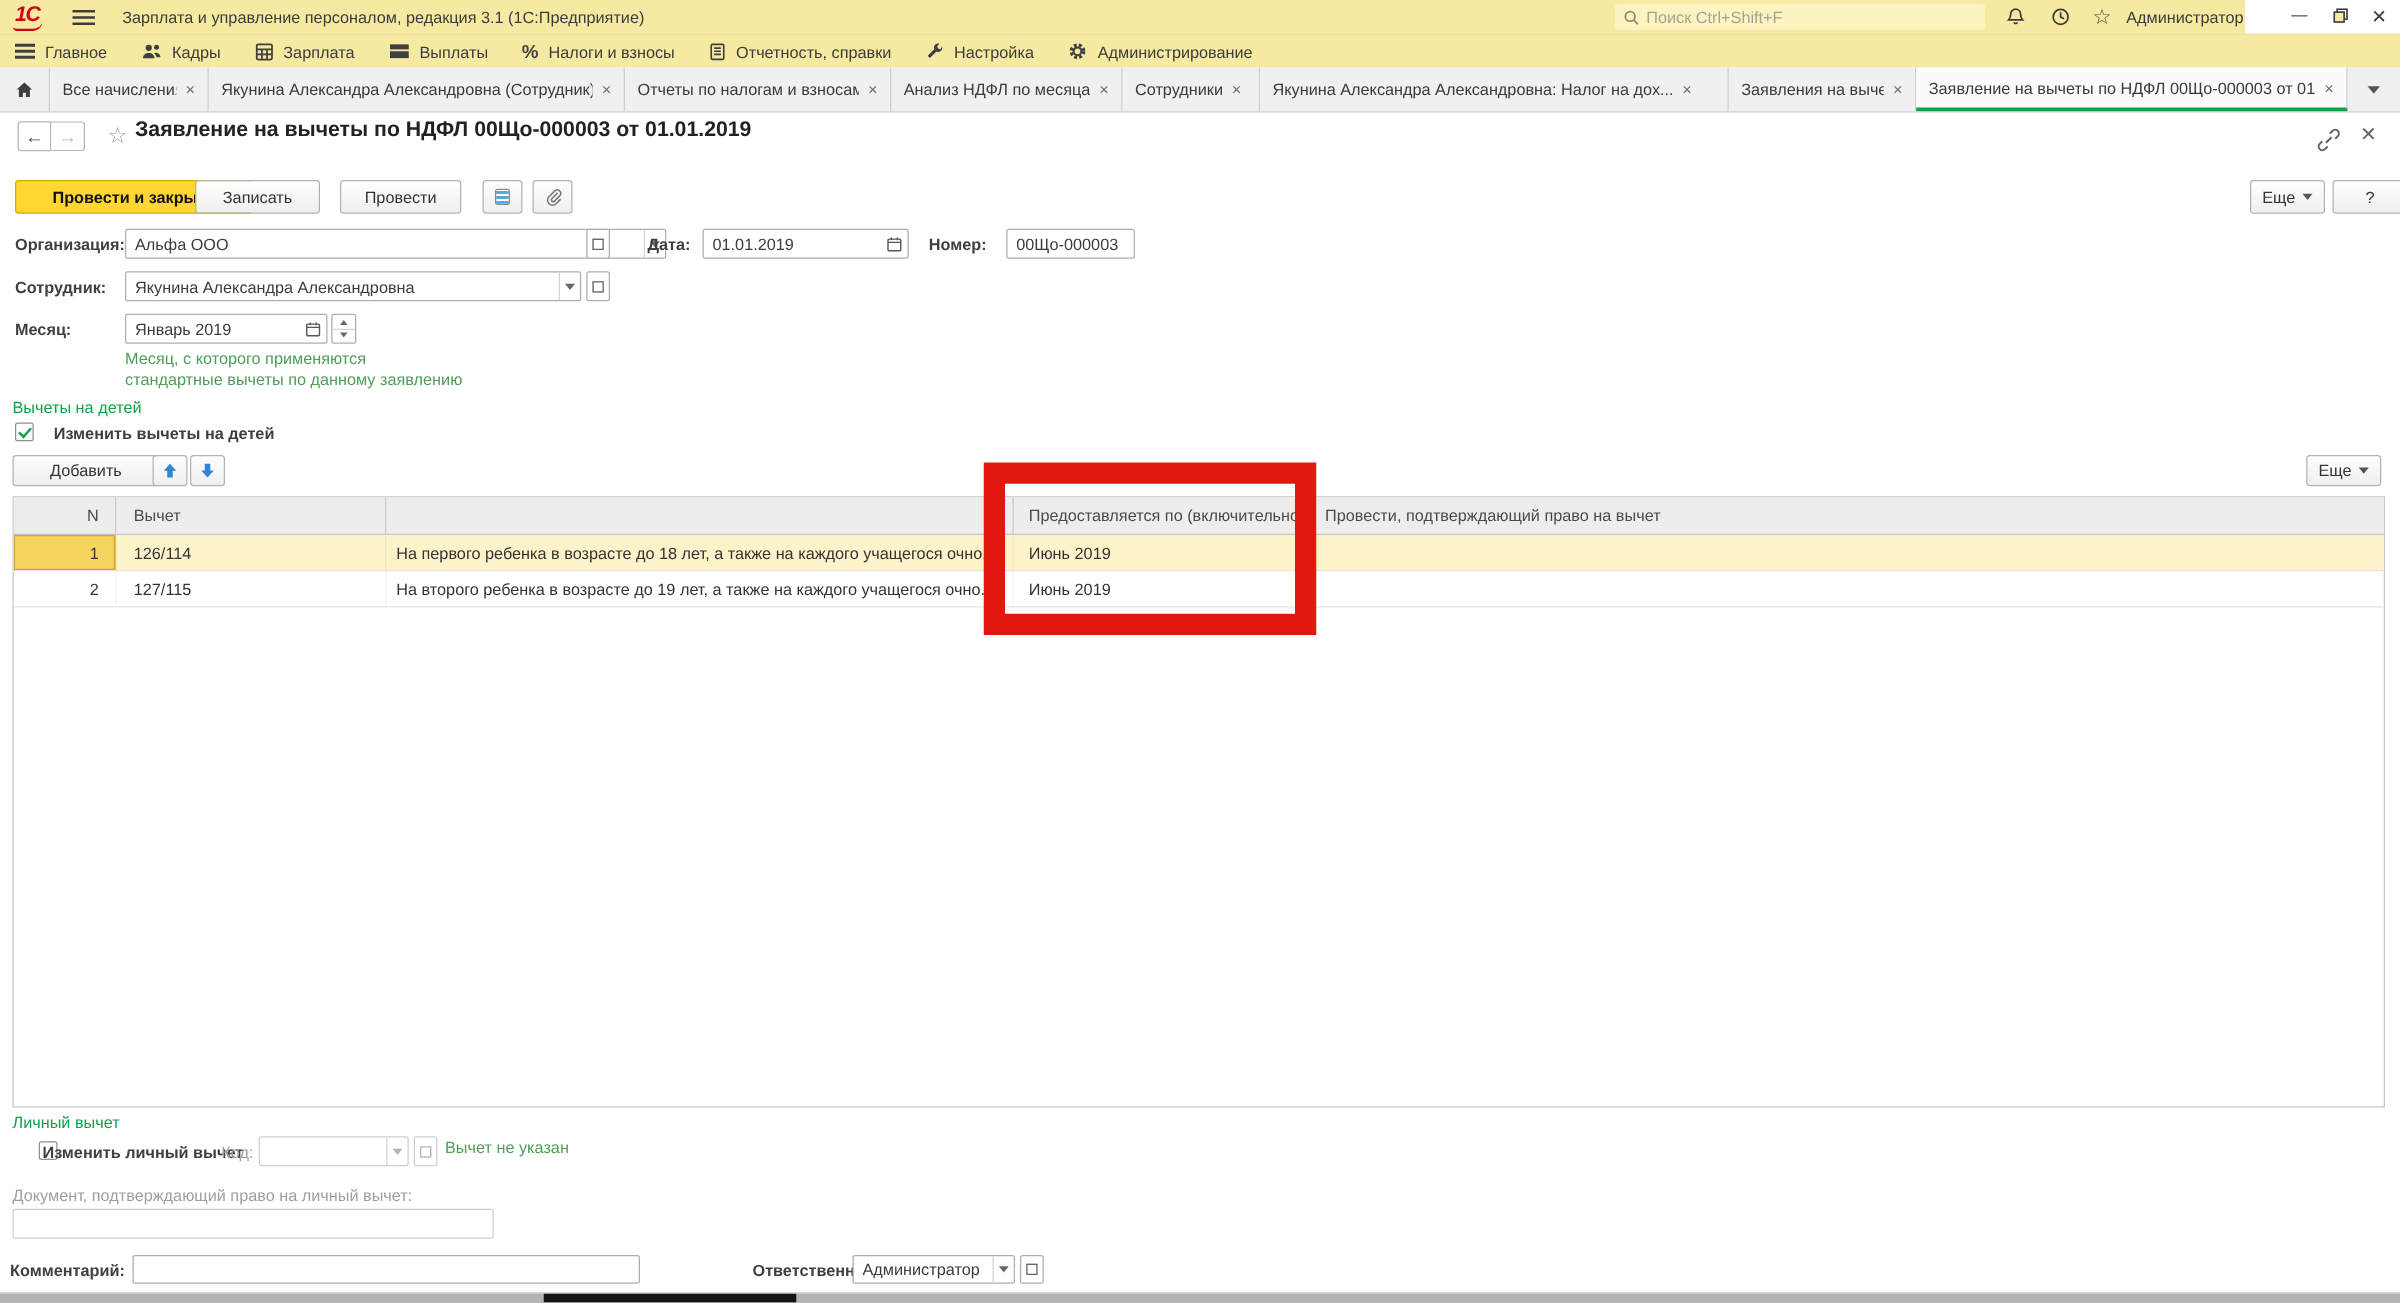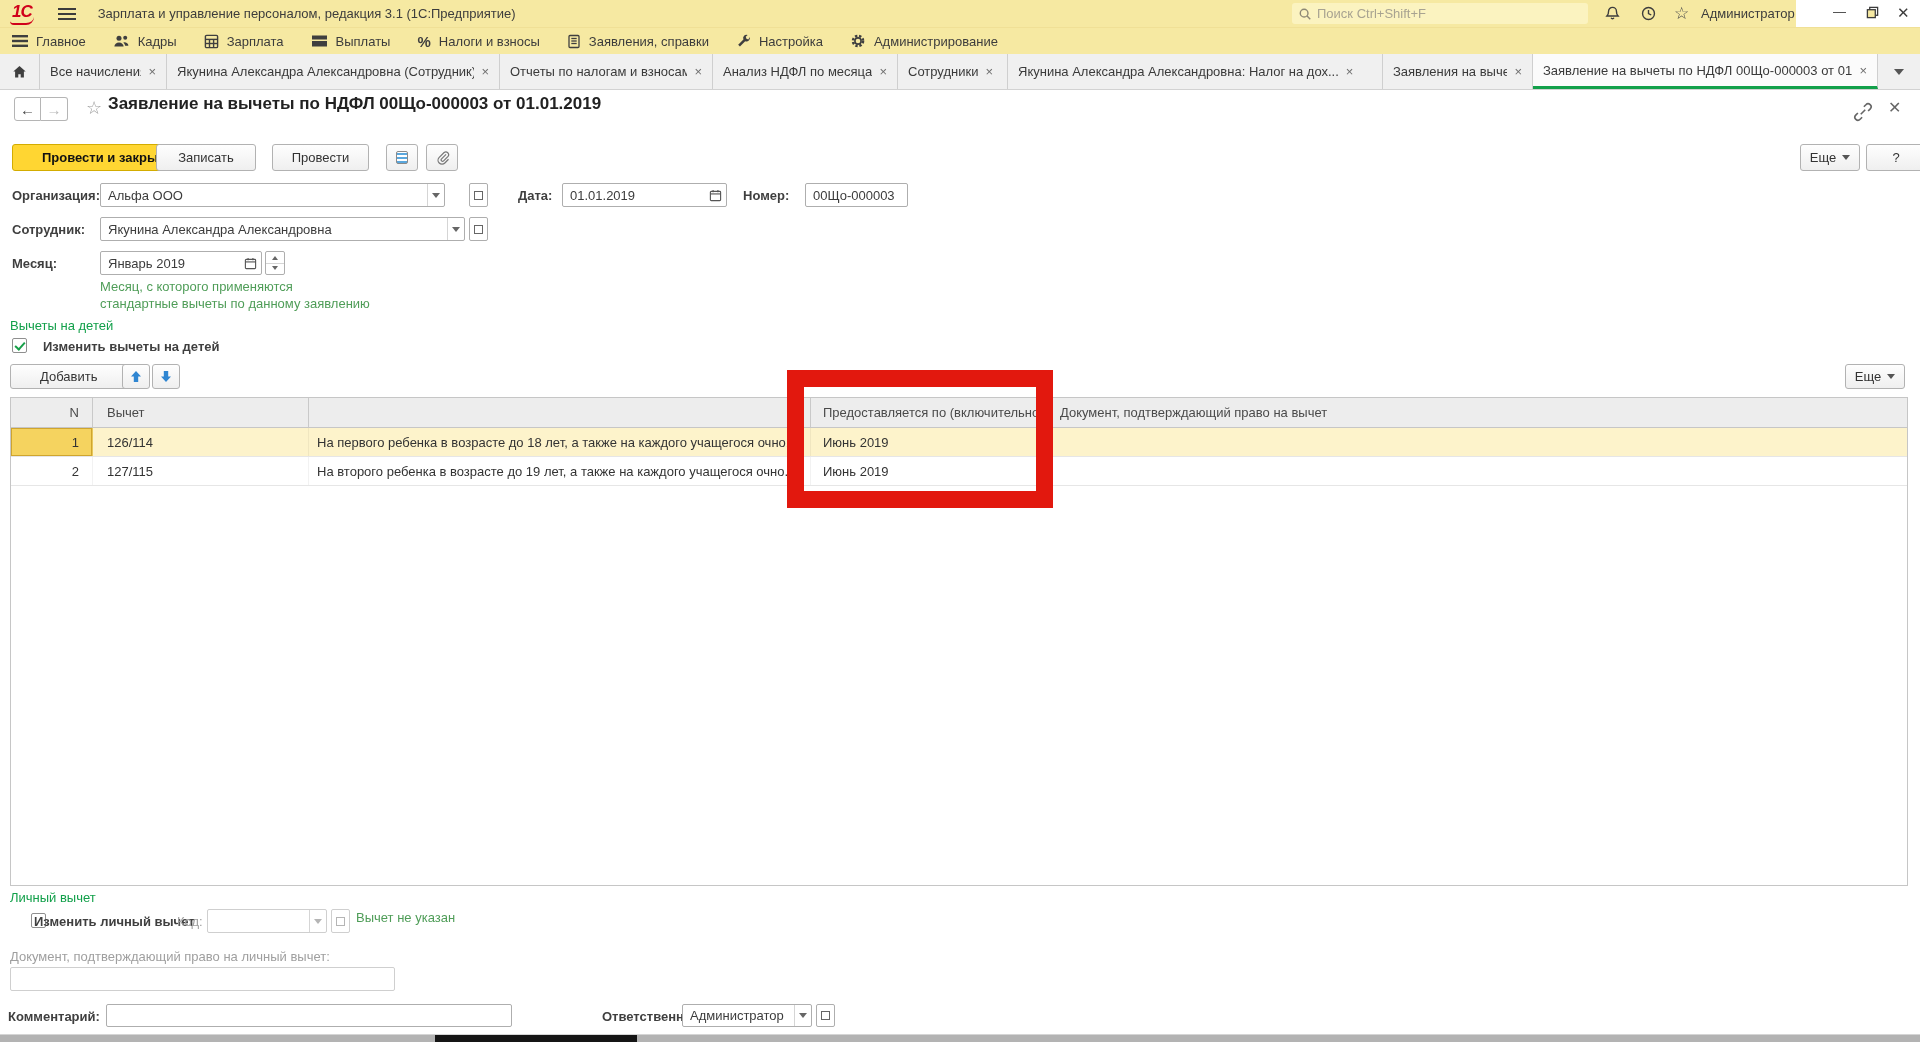--- a/index.html
+++ b/index.html
@@ -194,21 +194,21 @@
     </div>
     <div class="menu-item">
       <span class="mico">
         <svg width="14" height="15" viewBox="0 0 14 15" fill="none" stroke="#3f3f3f" stroke-width="1.3">
             <rect x="2" y="1.5" width="10" height="12" rx="1"></rect>
             <line x1="4.3" y1="4.5" x2="9.7" y2="4.5"></line>
             <line x1="4.3" y1="7" x2="9.7" y2="7"></line>
             <line x1="4.3" y1="9.5" x2="9.7" y2="9.5"></line>
           </svg>
       </span>
-      <span>Заявления, справки</span>
+      <span>Отчетность, справки</span>
     </div>
     <div class="menu-item">
       <span class="mico">
         <svg width="15" height="15" viewBox="0 0 16 16" fill="#3f3f3f">
             <path d="M14.6 3.2a3.6 3.6 0 0 1-4.8 4.5l-5.6 5.6-1.9-1.9 5.6-5.6A3.6 3.6 0 0 1 12.4 1l-2 2 .7 2.1 2.1.7z"></path>
           </svg>
       </span>
       <span>Настройка</span>
     </div>
     <div class="menu-item">
@@ -300,21 +300,21 @@
     </span>
   </div>
   <div class="btn more-btn abs" style="left:1800px;top:144px;width:58px;">
     <span>Еще</span>
       <span class="tri-sm"></span>
   </div>
   <div class="btn abs" style="left:1866px;top:144px;width:34px;">?</div>
 
   
   <span class="lbl abs" style="left:12px;top:188px;">Организация:</span>
-  <div class="field abs" style="left:100px;top:183px;width:345px;">
+  <div class="field abs" style="left:100px;top:183px;width:433px;">
     <span class="val">Альфа ООО</span>
     <span class="combo-arrow">
         <span class="tri"></span>
       </span>
   </div>
   <div class="open-btn abs" style="left:469px;top:183px;">
       <span class="dbl-sq"></span>
     </div>
 
   <span class="lbl abs" style="left:518px;top:188px;">Дата:</span>
@@ -390,21 +390,21 @@
       <span class="tri-sm"></span>
   </div>
 
   
   <div class="grid">
     <div class="grid-head">
       <div class="gh c-n">N</div>
       <div class="gh c-code">Вычет</div>
       <div class="gh c-desc"></div>
       <div class="gh c-until">Предоставляется по (включительно)</div>
-      <div class="gh c-doc">Документ, подтверждающий право на вычет</div>
+      <div class="gh c-doc">Провести, подтверждающий право на вычет</div>
     </div>
     <div class="grow row-sel">
       <div class="gc c-n cell-cur">1</div>
       <div class="gc c-code">126/114</div>
       <div class="gc c-desc">На первого ребенка в возрасте до 18 лет, а также на каждого учащегося очно...</div>
       <div class="gc c-until">Июнь 2019</div>
       <div class="gc c-doc"></div>
     </div>
     <div class="grow">
       <div class="gc c-n">2</div>

